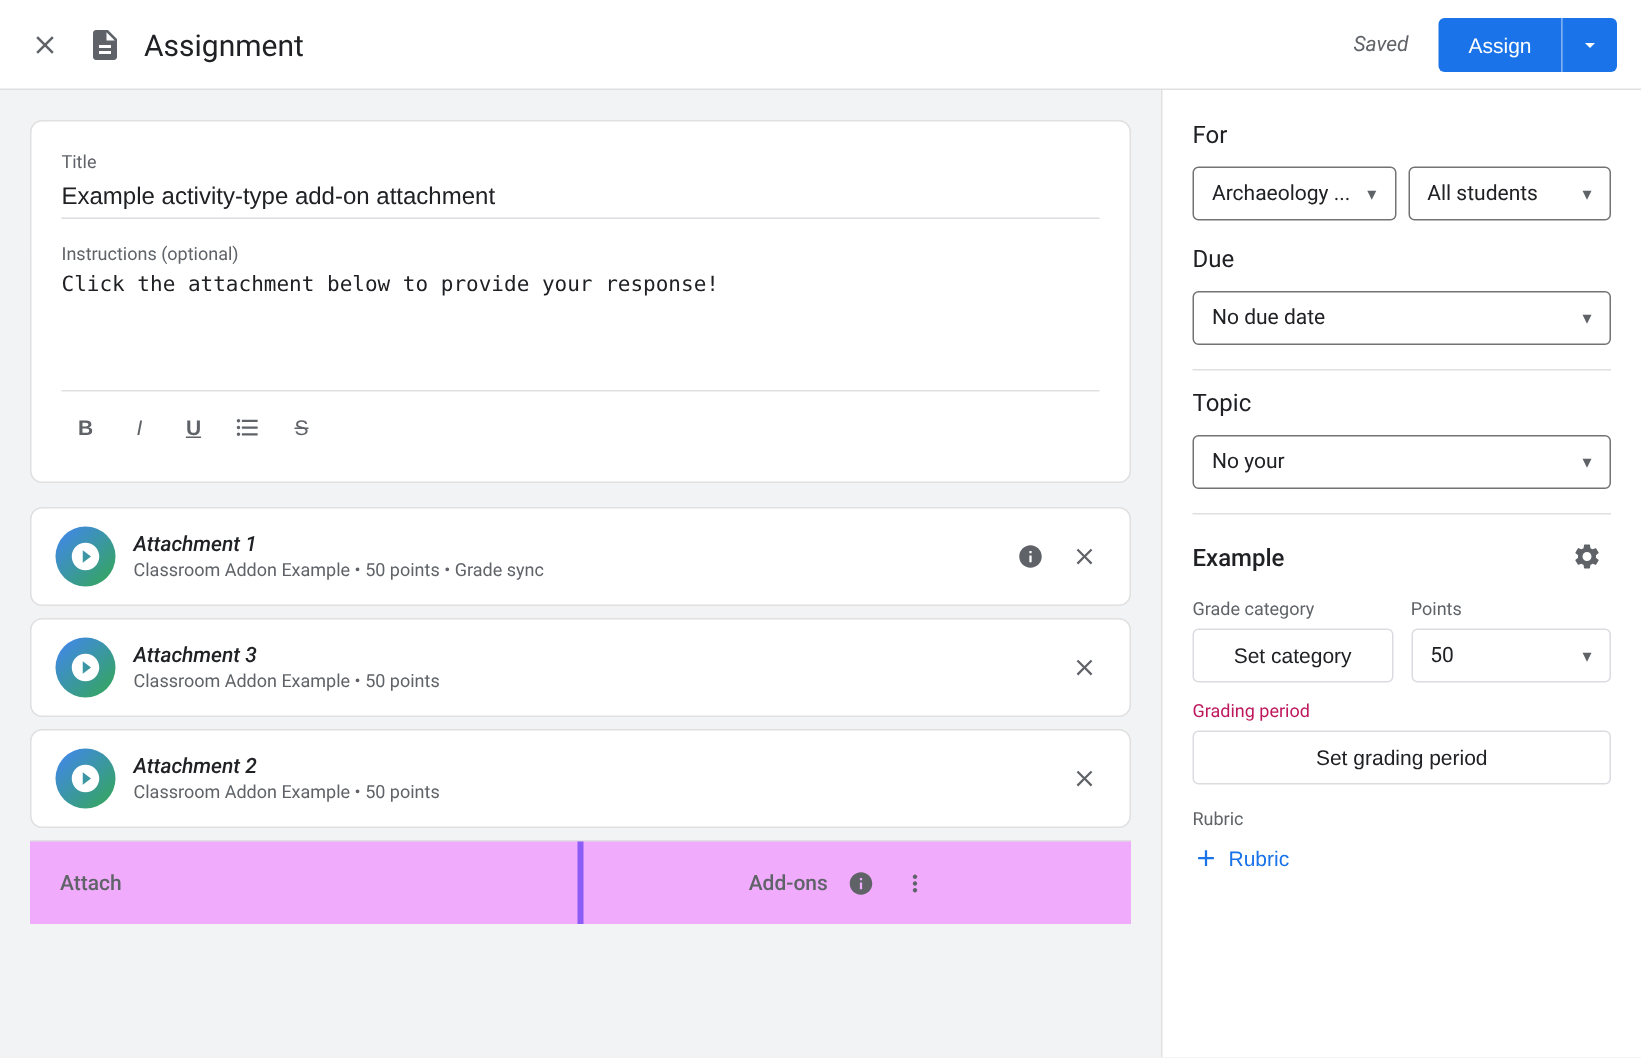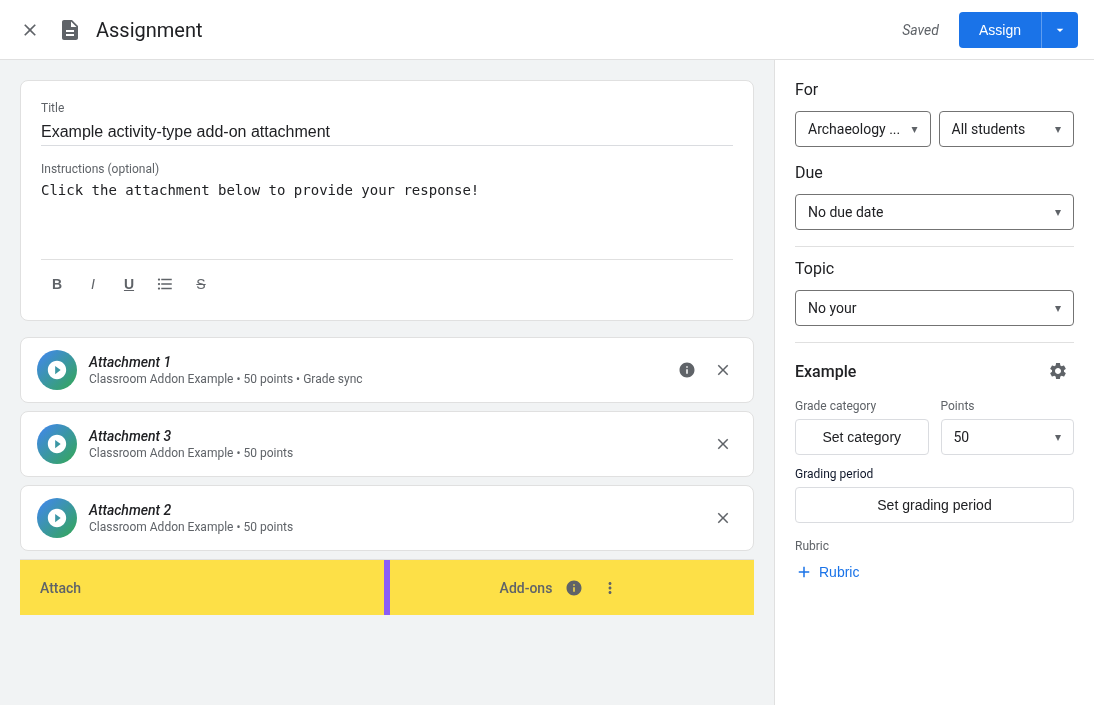--- a/index.html
+++ b/index.html
@@ -40,23 +40,23 @@
 
     
     .attachment-item { display: flex; align-items: center; border: 1px solid #e0e0e0; border-radius: 8px; padding: 12px 16px; margin-bottom: 8px; gap: 12px; background: #fff; }
     .attachment-info { flex: 1; }
     .attachment-name { font-size: 14px; font-weight: 500; color: #202124; font-style: italic; }
     .attachment-meta { font-size: 12px; color: #5f6368; margin-top: 2px; }
     .attachment-actions { display: flex; gap: 8px; align-items: center; }
     .icon-btn { width: 28px; height: 28px; display: flex; align-items: center; justify-content: center; cursor: pointer; border-radius: 50%; color: #5f6368; }
 
     
-    .bottom-bar { background: #fde047; border-top: 1px solid #e0e0e0; height: 56px; display: flex; align-items: center; padding: 0 20px; gap: 0; }
+    .bottom-bar { background: #f0abfc; border-top: 1px solid #e0e0e0; height: 56px; display: flex; align-items: center; padding: 0 20px; gap: 0; }
     .bottom-attach { flex: 1; display: flex; align-items: center; font-size: 14px; color: #5f6368; cursor: pointer; height: 100%; font-weight: 500; }
-    .bottom-addons { flex: 1; display: flex; align-items: center; justify-content: center; gap: 8px; border-left: 6px solid #8b5cf6; height: 100%; cursor: pointer; font-size: 14px; color: #5f6368; font-weight: 500; }
+    .bottom-addons { flex: 1; display: flex; align-items: center; justify-content: center; gap: 8px; border-left: 4px solid #8b5cf6; height: 100%; cursor: pointer; font-size: 14px; color: #5f6368; font-weight: 500; }
 
     
     .right-panel { width: 320px; background: #fff; border-left: 1px solid #e0e0e0; padding: 20px; overflow-y: auto; }
     .for-label { font-size: 16px; color: #202124; margin-bottom: 12px; font-weight: 400; }
 
     .dropdown-row { display: flex; gap: 8px; margin-bottom: 16px; }
     .dropdown { flex: 1; display: flex; align-items: center; border: 1px solid #737373; border-radius: 4px; padding: 8px 12px; cursor: pointer; font-size: 14px; color: #202124; justify-content: space-between; min-height: 36px; }
     .dropdown-arrow { color: #5f6368; font-size: 12px; }
 
     .due-dropdown { width: 100%; margin-bottom: 16px; }
@@ -65,21 +65,21 @@
     .gear-btn { width: 32px; height: 32px; display: flex; align-items: center; justify-content: center; cursor: pointer; border-radius: 50%; color: #5f6368; }
 
     .grade-cols { display: flex; gap: 12px; margin-bottom: 12px; align-items: flex-end; }
     .grade-col { display: flex; flex-direction: column; }
     .grade-col-label { font-size: 12px; color: #5f6368; margin-bottom: 6px; }
     .grade-col.category { flex: 1; }
     .grade-col.points { flex: 1; }
     .set-category-btn { border: 1px solid #dadce0; border-radius: 4px; padding: 8px 16px; cursor: pointer; font-size: 14px; color: #202124; background: #fff; width: 100%; text-align: center; height: 36px; }
     .points-dropdown { display: flex; align-items: center; border: 1px solid #dadce0; border-radius: 4px; padding: 8px 12px; cursor: pointer; font-size: 14px; color: #202124; justify-content: space-between; height: 36px; }
 
-    .grading-period-label { font-size: 12px; color: #0f172a; margin-bottom: 6px; }
+    .grading-period-label { font-size: 12px; color: #be185d; margin-bottom: 6px; }
     .set-period-btn { border: 1px solid #dadce0; border-radius: 4px; padding: 8px 16px; cursor: pointer; font-size: 14px; color: #202124; background: #fff; width: 100%; text-align: center; height: 36px; margin-bottom: 16px; }
 
     .rubric-label { font-size: 12px; color: #5f6368; margin-bottom: 6px; }
     .add-rubric-btn { display: flex; align-items: center; gap: 6px; border: none; background: none; color: #1a73e8; font-size: 14px; cursor: pointer; padding: 4px 0; }
 
     .divider { border: none; border-top: 1px solid #e0e0e0; margin: 12px 0; }
 
     
     .addon-circle { width: 40px; height: 40px; border-radius: 50%; background: linear-gradient(135deg, #4285f4, #34a853); display: flex; align-items: center; justify-content: center; flex-shrink: 0; }
   </style>

